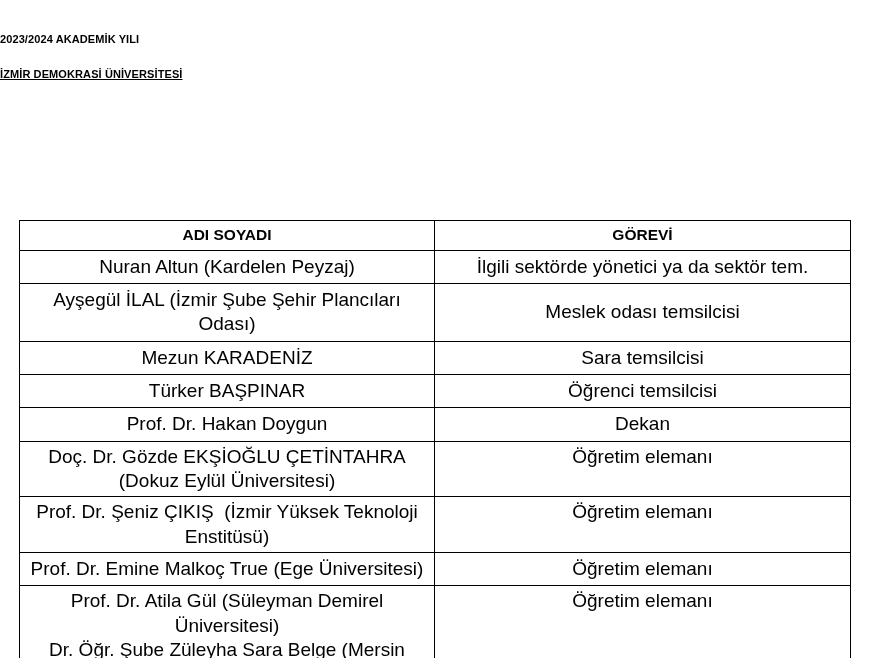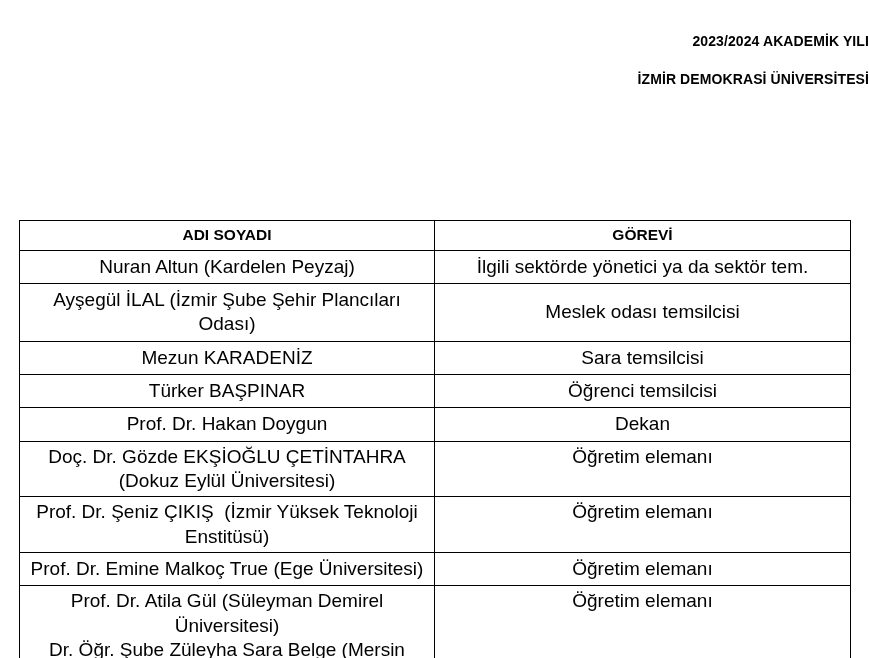--- a/index.html
+++ b/index.html
@@ -21,29 +21,29 @@
     height: 658px;
     position: relative;
     box-sizing: border-box;
   }
 
   
   .headings {
     padding-top: 34px;
   }
   .heading-line {
-    text-align: right;
+    text-align: left;
     font-weight: bold;
-    font-size: 14px;
+    font-size: 11px;
     letter-spacing: 0.1px;
     line-height: 1.0;
     white-space: pre;
   }
   .heading-1 { margin-bottom: 0; padding-bottom: 24px; }
-  .heading-2 { padding-bottom: 24px; }
+  .heading-2 { padding-bottom: 24px; text-decoration: underline; }
   .heading-3 { position: relative; }
 
   .caret {
     display: inline-block;
     width: 1px;
     height: 19px;
     background: #000;
     vertical-align: -4px;
     margin-left: 1px;
   }

